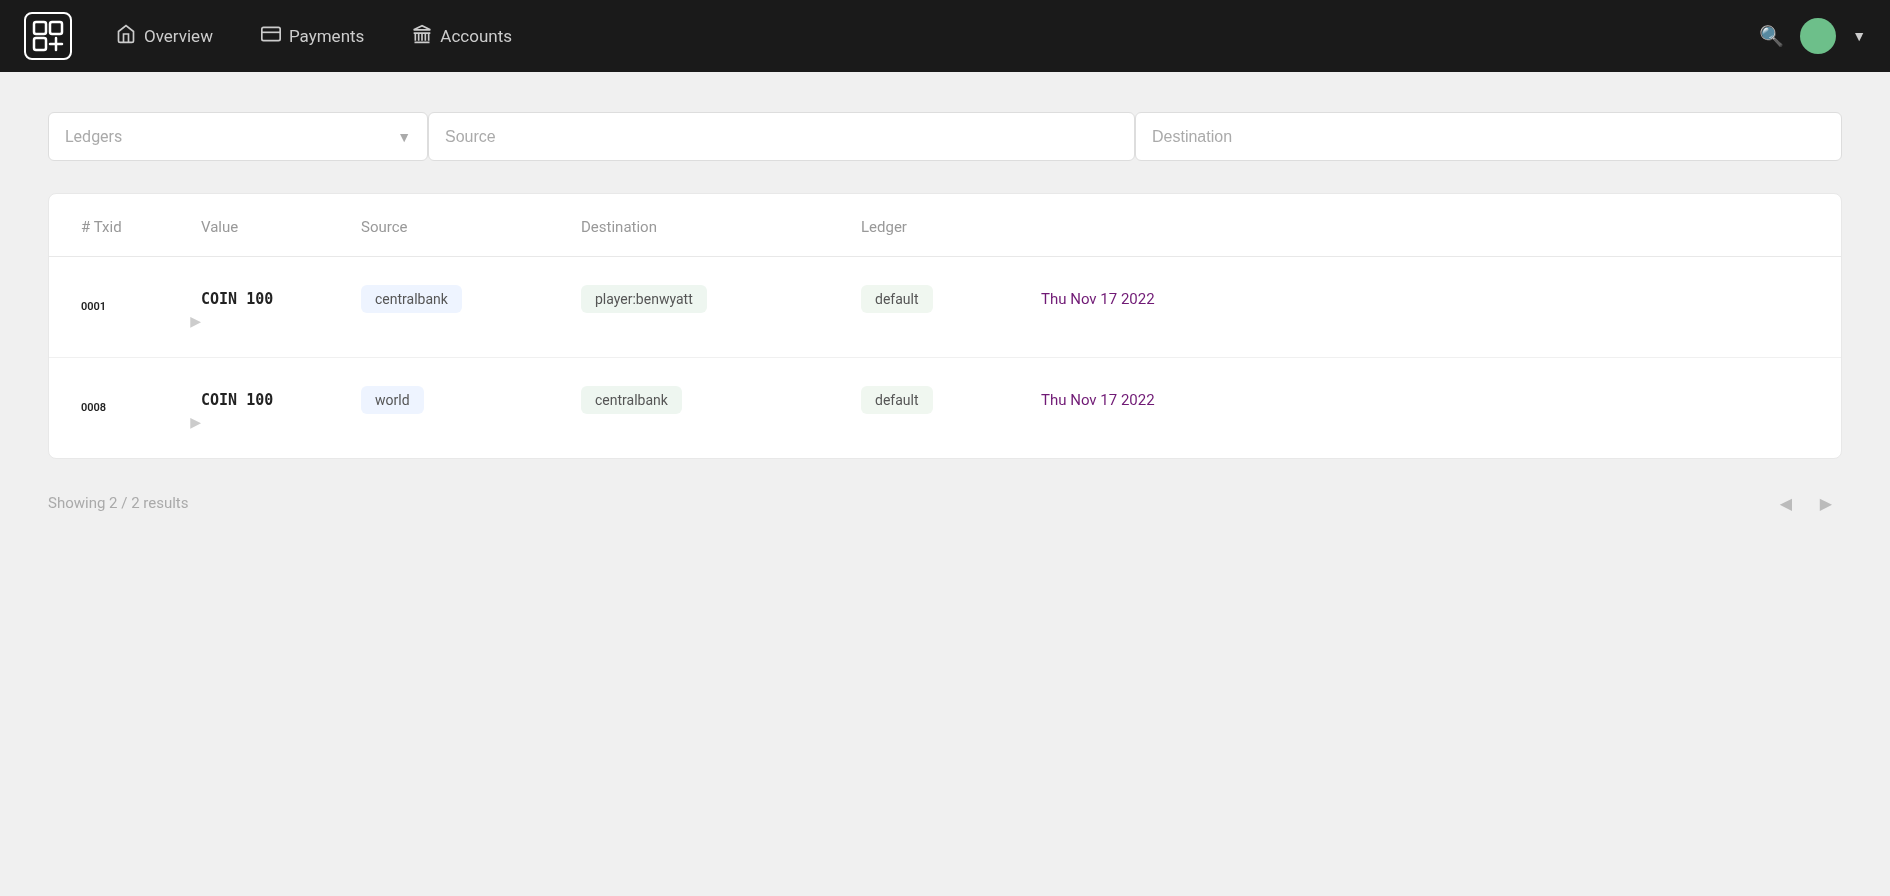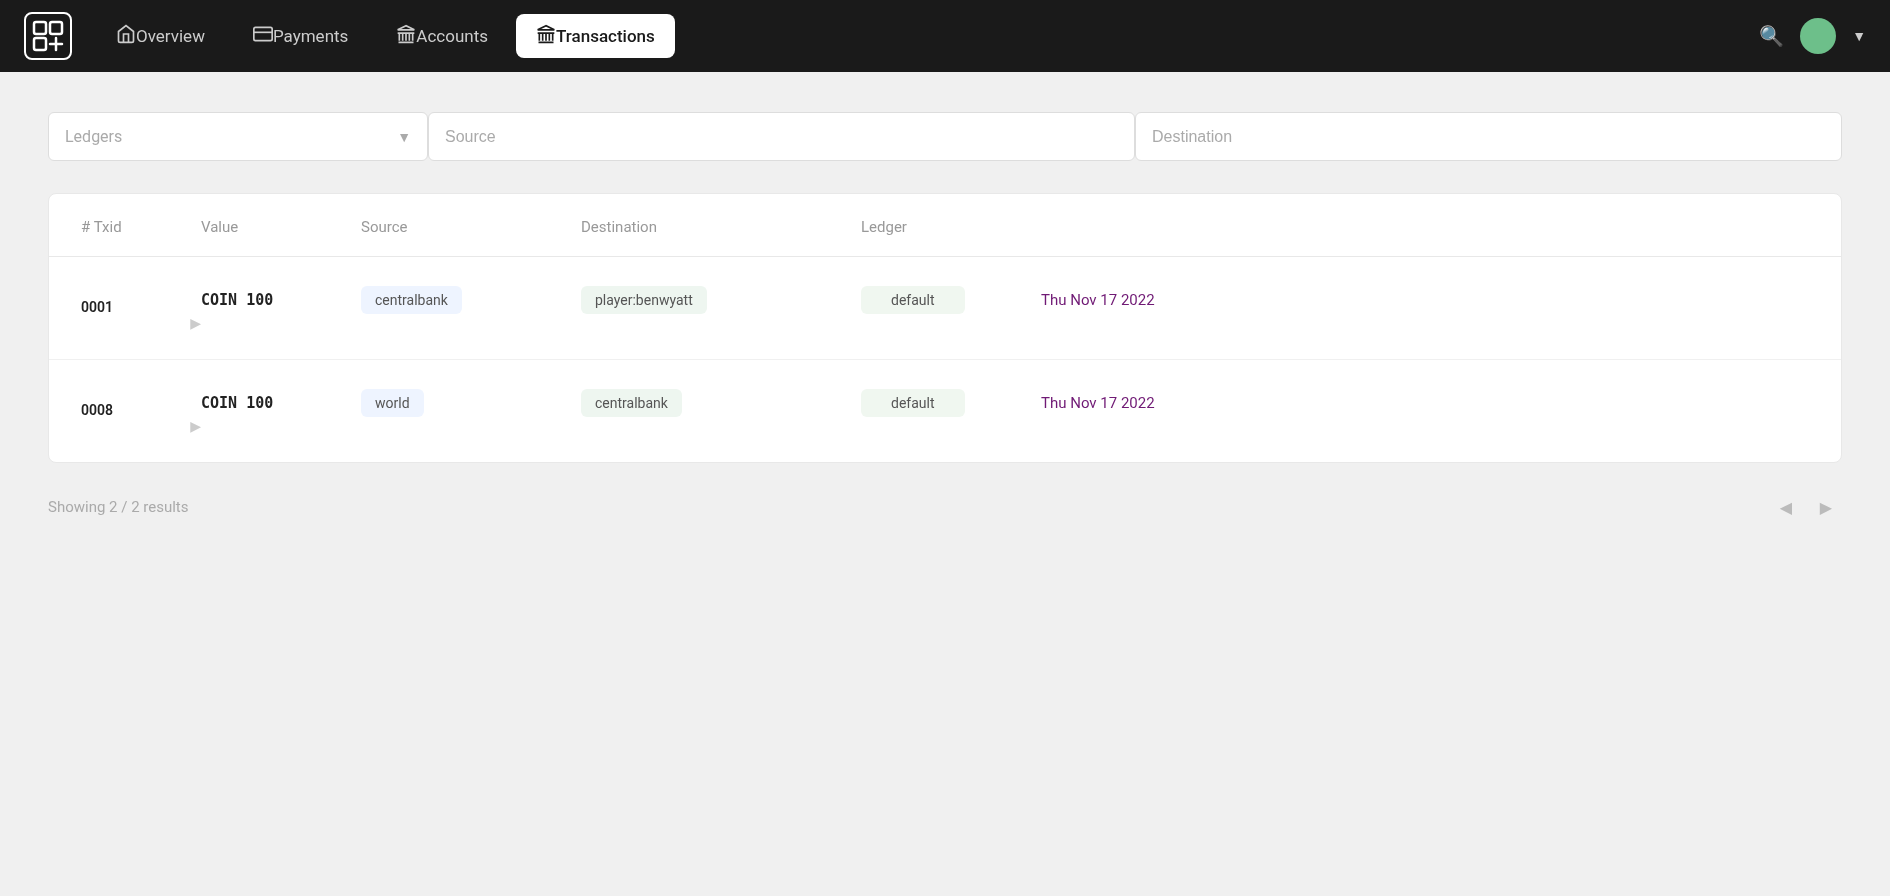--- a/index.html
+++ b/index.html
@@ -30,21 +30,21 @@
       flex-shrink: 0;
     }
     .nav-logo svg {
       width: 32px;
       height: 32px;
       fill: white;
     }
     .nav-item {
       display: flex;
       align-items: center;
-      gap: 0;
+      gap: 8px;
       padding: 10px 20px;
       border-radius: 8px;
       color: #ccc;
       font-size: 17px;
       cursor: pointer;
       white-space: nowrap;
       text-decoration: none;
       justify-content: space-between;
     }
     .nav-item.active {
@@ -138,36 +138,36 @@
       grid-template-columns: 120px 160px 220px 280px 180px 1fr;
       padding: 28px 32px;
       border-bottom: 1px solid #f0f0f0;
       align-items: center;
     }
     .table-row:last-child { border-bottom: none; }
     .cell {
       font-size: 15px;
       color: #222;
     }
-    .cell-txid { font-weight: 600; font-size: 14px; margin-top: 14px; }
+    .cell-txid { font-weight: 600; font-size: 11px; margin-top: 14px; }
     .cell-value { font-family: monospace; font-weight: 700; font-size: 15px; }
     .cell-tag {
       display: inline-block;
       background: #eef4ff;
       color: #555;
       padding: 6px 14px;
       border-radius: 6px;
       font-size: 14px;
     }
     .cell-tag.green { background: #eef6f0; }
     .cell-ledger {
       display: inline-block;
       background: #f0f7f0;
       color: #555;
-      padding: 6px 30px;
+      padding: 6px 14px;
       border-radius: 6px;
       font-size: 14px;
     }
     .cell-date { color: #701a75; font-size: 15px; }
     .cell-arrow { color: #ccc; font-size: 14px; text-align: right; }
 
     
     .pagination {
       display: flex;
       align-items: center;
@@ -232,28 +232,20 @@
 
   <div class="nav-item">
     <span>
       <svg viewBox="0 0 24 24" fill="none" stroke="currentColor" stroke-width="2">
         <path d="M3 22h18M4 11v9M8 11v9M12 11v9M16 11v9M20 11v9M2 11h20M12 2L2 7h20L12 2z"></path>
       </svg>
     </span>
     <span>Accounts</span>
   </div>
 
-  <div class="nav-item active">
-    <span>
-      <svg viewBox="0 0 24 24" fill="none" stroke="currentColor" stroke-width="2">
-        <path d="M3 22h18M4 11v9M8 11v9M12 11v9M16 11v9M20 11v9M2 11h20M12 2L2 7h20L12 2z"></path>
-      </svg>
-    </span>
-    <span>Transactions</span>
-  </div>
 
 
   <div class="nav-spacer"></div>
 
   <div class="nav-right">
     <span class="nav-search-icon">🔍</span>
     <div class="nav-avatar"></div>
     <span class="nav-chevron">▼</span>
   </div>
 </nav>

